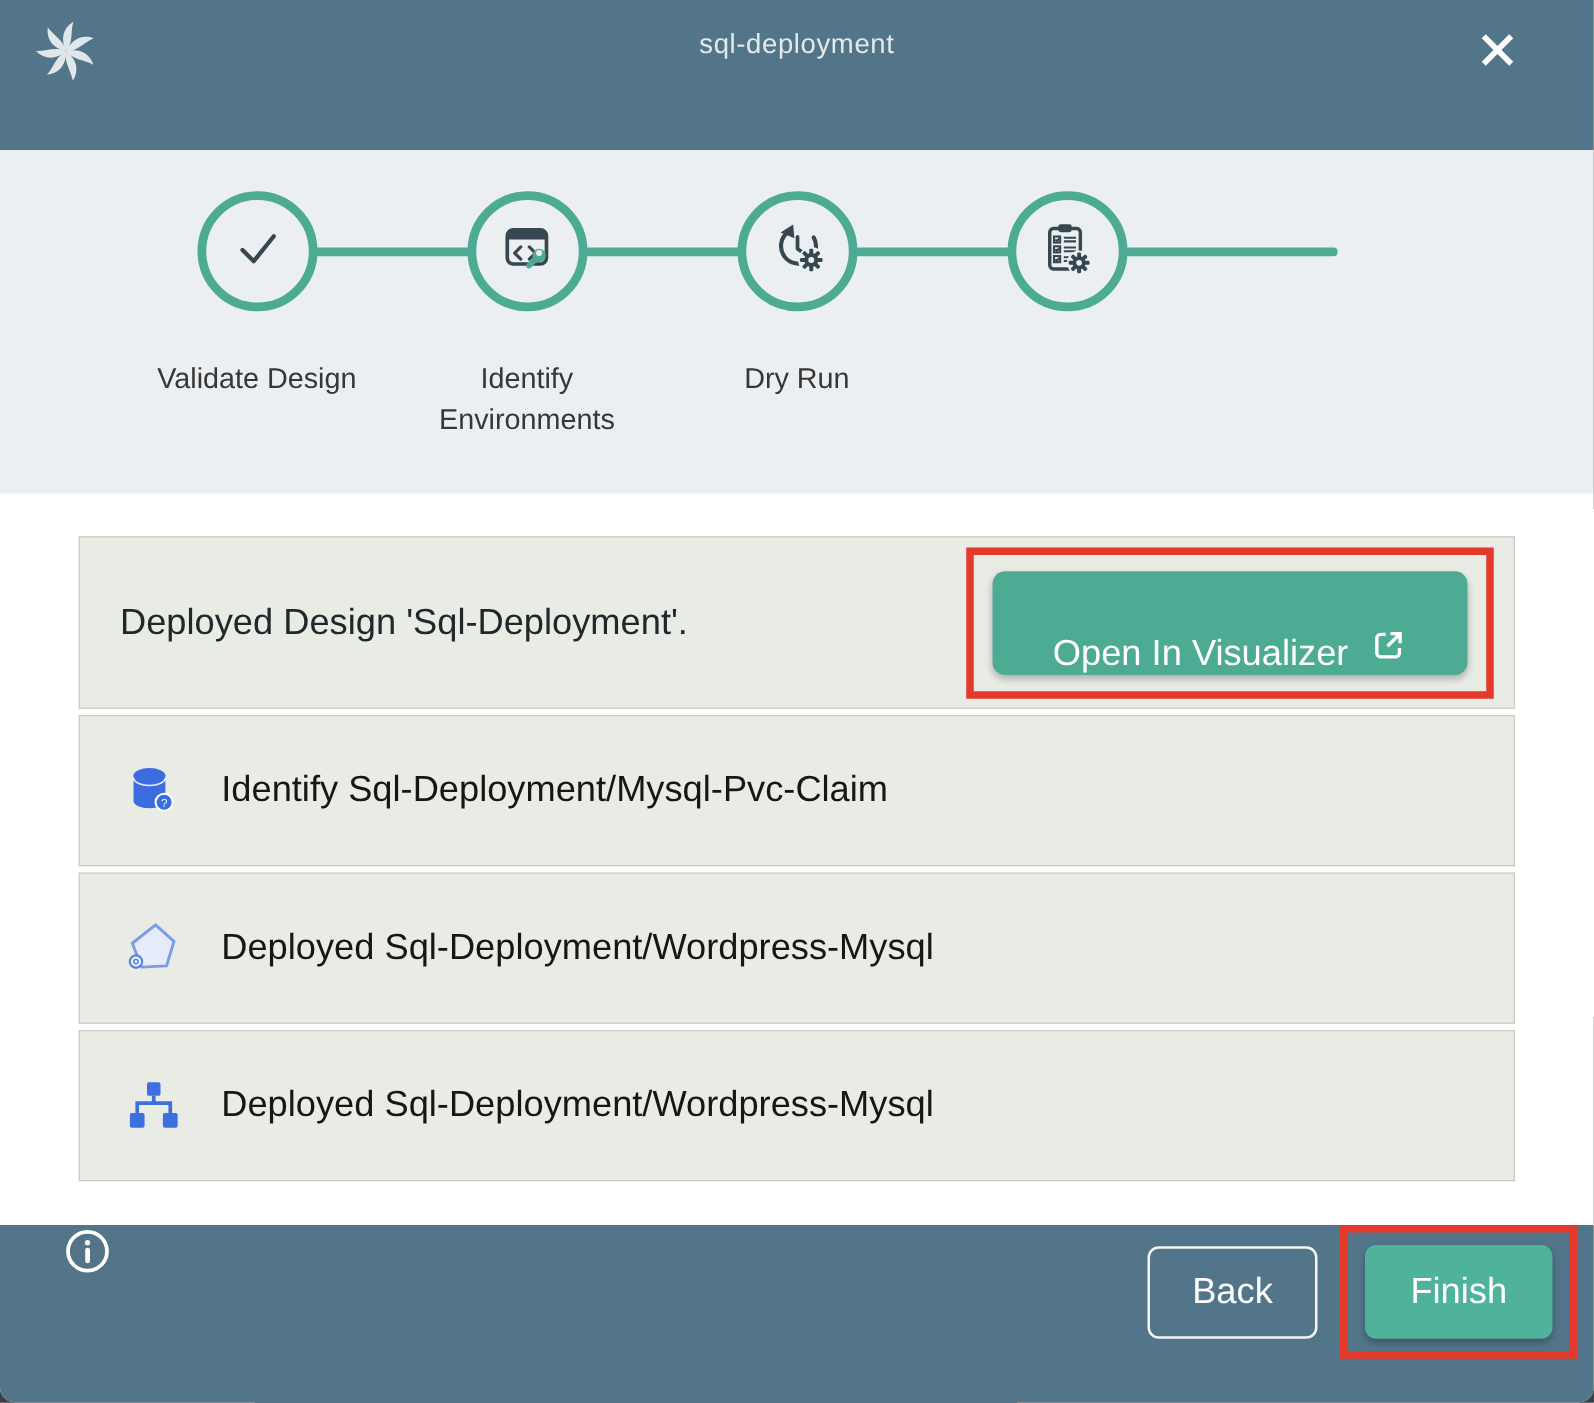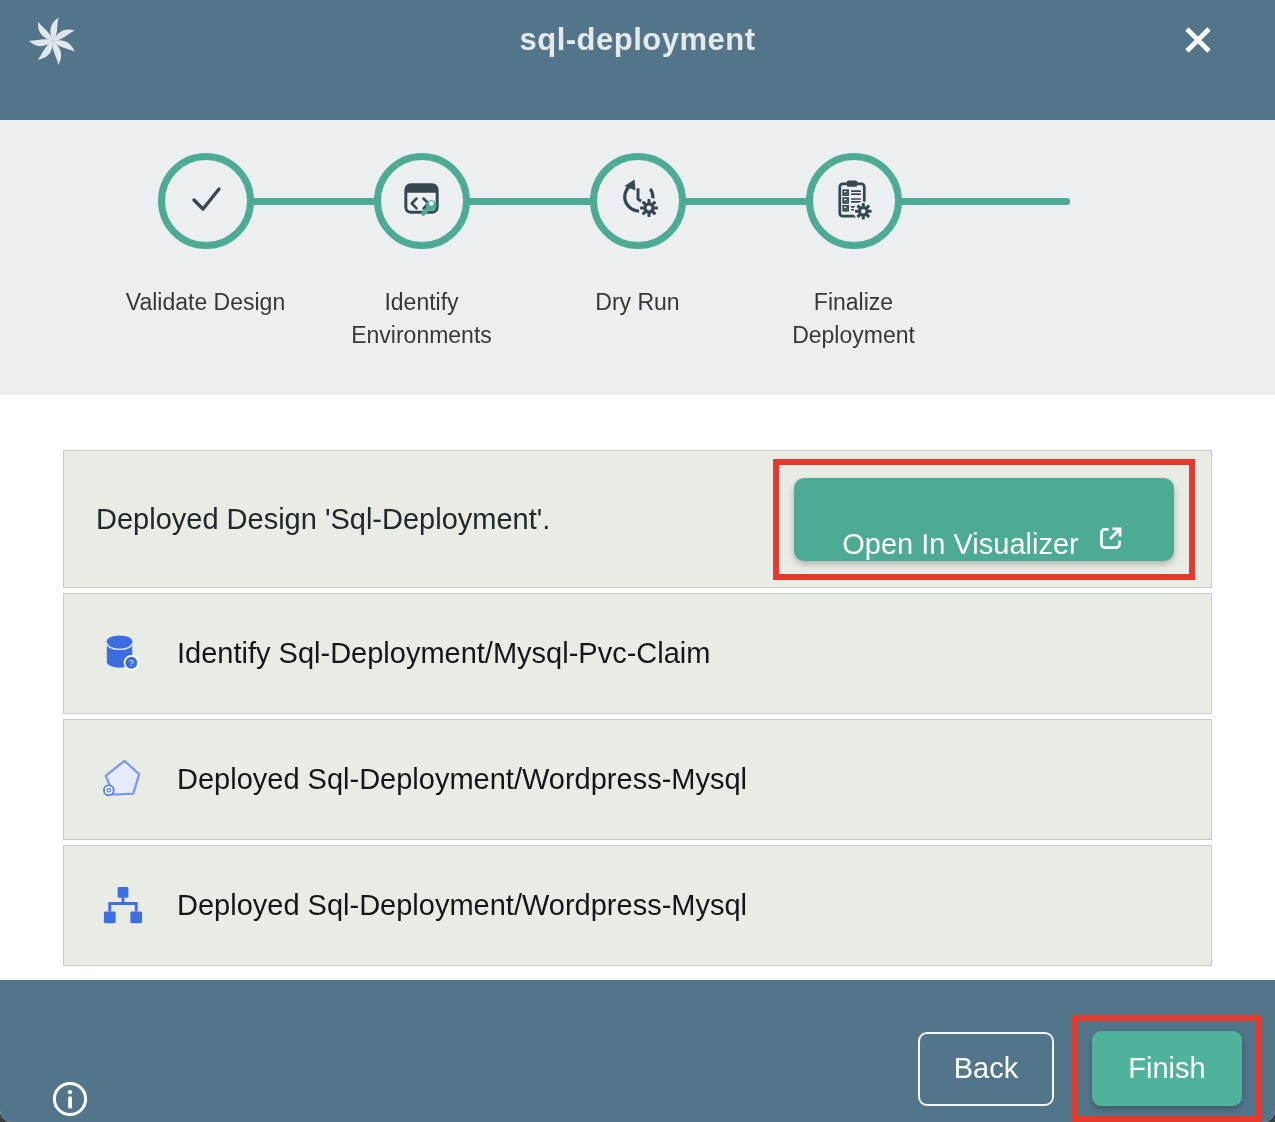--- a/index.html
+++ b/index.html
@@ -20,21 +20,21 @@
   
   .header {
     height: 120px; flex: 0 0 120px;
     background: #53758A;
     position: relative;
   }
   .logo { position: absolute; left: 26px; top: 14px; width: 54px; height: 54px; }
   .dialog-title {
     position: absolute; left: 0; right: 0; top: 22px;
     text-align: center;
-    font-size: 31px; color: #e6e9ea; font-weight: 700;
+    font-size: 22px; color: #e6e9ea; font-weight: 400;
     letter-spacing: 0.5px;
   }
   .close-btn {
     position: absolute; right: 56px; top: 20px;
     width: 42px; height: 42px;
     background: transparent; border: none; cursor: pointer;
     display: flex; align-items: center; justify-content: center;
   }
 
   
@@ -55,21 +55,21 @@
     display: flex; align-items: center; justify-content: center;
   }
   .step-circle.active { background: #C7D3DA; }
   .step-label {
     margin-top: 37px; max-width: 176px;
     text-align: center; font-size: 23px; line-height: 1.45;
     color: #373737;
   }
 
   
-  .content { flex: 1 1 auto; background: #fff; padding: 55px 63px 0 63px; }
+  .content { flex: 1 1 auto; background: #fff; padding: 34px 63px 0 63px; }
   .stack { width: 1149px; }
   .row {
     background: #E9ECE5; border: 1px solid #c9ccc6;
     display: flex; align-items: center;
     margin-bottom: 5px;
   }
   .row:last-child { margin-bottom: 0; }
   .design-row { height: 138px; padding-left: 32px; }
   .item-row { height: 121px; padding-left: 35px; }
   .design-text { font-size: 29px; color: #20282c; }
@@ -85,21 +85,21 @@
     font-family: "Liberation Sans", sans-serif; font-size: 29px;
     display: flex; align-items: flex-end; justify-content: center; gap: 16px;
     padding: 0 26px;
     box-shadow: 0 3px 6px rgba(0,0,0,0.25);
   }
 
   
   .footer {
     height: 142px; flex: 0 0 142px;
     background: #53758A;
-    display: flex; align-items: flex-end;
+    display: flex; align-items: flex-start;
   }
   .info-btn {
     margin-left: 48px; width: 44px; height: 44px;
     background: transparent; border: none; cursor: pointer;
     display: flex; align-items: center; justify-content: center;
   }
   .footer-actions { margin-left: auto; display: flex; align-items: center; }
   .back-btn {
     width: 136px; height: 74px;
     background: transparent; color: #fff;
@@ -229,21 +229,20 @@
                 <rect x="32.4" y="27.5" width="3.2" height="5" rx="1" transform="rotate(180 34 36)"></rect>
                 <rect x="32.4" y="27.5" width="3.2" height="5" rx="1" transform="rotate(225 34 36)"></rect>
                 <rect x="32.4" y="27.5" width="3.2" height="5" rx="1" transform="rotate(270 34 36)"></rect>
                 <rect x="32.4" y="27.5" width="3.2" height="5" rx="1" transform="rotate(315 34 36)"></rect>
                 <circle cx="34" cy="36" r="5.4"></circle>
               </g>
               <circle cx="34" cy="36" r="2.3" fill="#ECEFF1"></circle>
             </svg>
           </span>
         </div>
-        <div class="step-label">Finalize Deployment</div>
       </div>
 
     </div>
   </div>
 
   <div class="content">
     <div class="stack">
 
       <div class="row design-row">
         <div class="design-text">Deployed Design 'Sql-Deployment'.</div>

